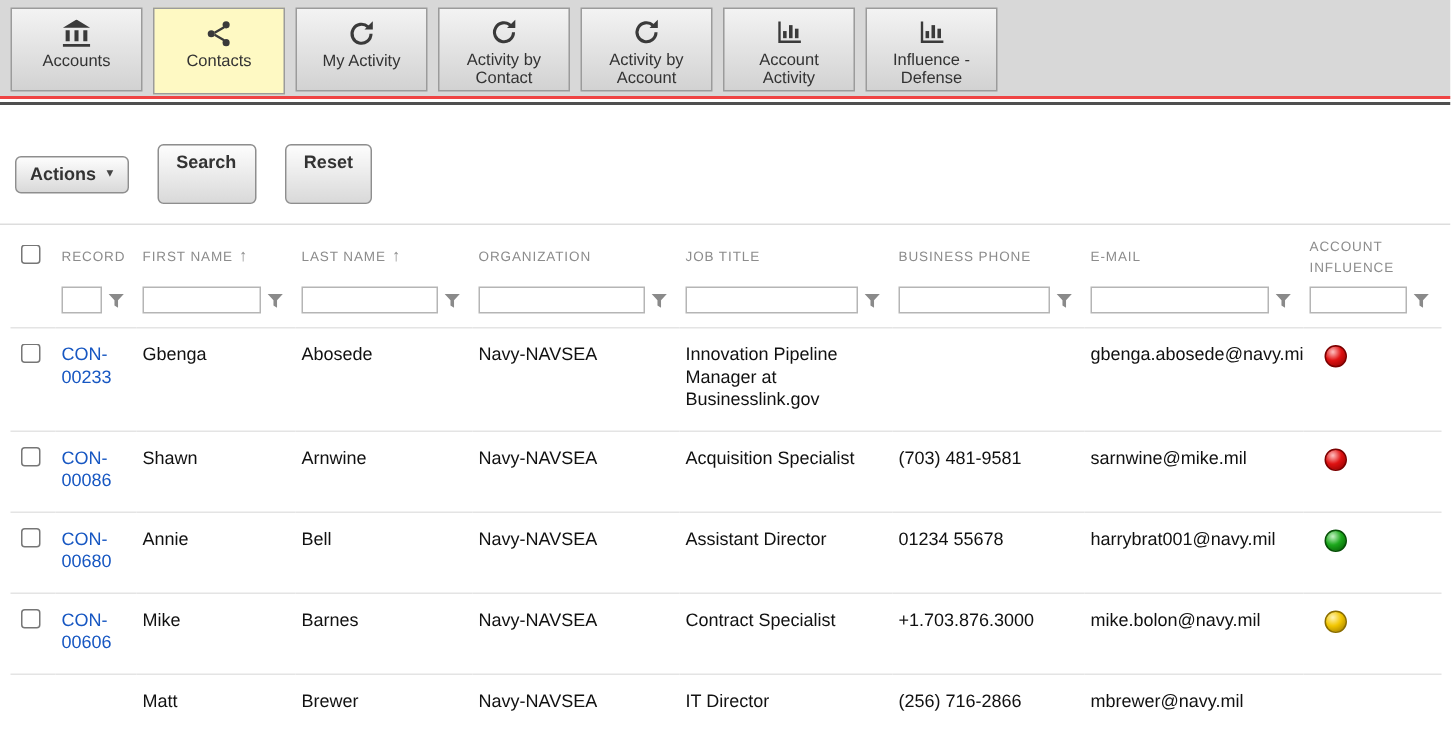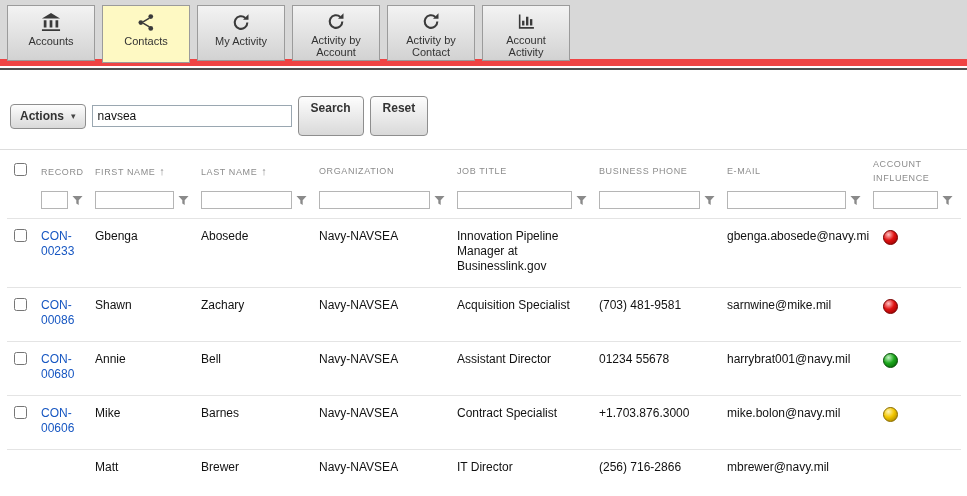--- a/index.html
+++ b/index.html
@@ -10,39 +10,39 @@
     font-family: "Liberation Sans", "DejaVu Sans", sans-serif;
     font-size: 12px; color: #1a1a1a;
   }
 
   
   .tabbar {
     background: #d8d8d8;
     height: 66px;
     padding: 5px 0 0 7px;
     display: flex; gap: 7px; align-items: flex-start;
-    border-bottom: 7px solid #ef4444;
+    border-bottom: 2px solid #ef4444;
   }
   .tab {
     width: 88px; height: 56px;
     border: 1px solid #9b9b9b;
     background: linear-gradient(#f3f3f3, #d2d2d2);
     display: flex; flex-direction: column; align-items: center;
     padding-top: 5px;
     font-family: inherit; font-size: 11px; color: #333;
     line-height: 1.15; text-align: center;
     cursor: pointer;
   }
   .tab.active { background: #fef9c3; height: 58px; }
   .tab-icon { height: 22px; display: flex; align-items: center; justify-content: center; margin-bottom: 2px; }
   .tab-label { padding: 0 2px; }
   .dark-rule { height: 2px; background: #4f4f4f; margin-top: 2px; }
 
   
-  .toolbar { margin: 26px 16px 0 10px; display: flex; align-items: center; gap: 6px; }
+  .toolbar { margin: 26px 16px 0 10px; display: flex; align-items: center; gap: 19px; }
   .btn {
     border: 1px solid #8e8e8e; border-radius: 4px;
     background: linear-gradient(#fdfdfd, #d9d9d9);
     padding: 4px 12px 20px;
     font-family: inherit; font-size: 12px; font-weight: bold; color: #333;
     cursor: pointer;
   }
   .btn.actions { padding: 4px 9px 5px; display: flex; align-items: center; gap: 7px; }
   .caret { font-size: 9px; color: #444; }
   .search-input {
@@ -120,53 +120,65 @@
     </span>
     <span class="tab-label">My Activity</span>
   </button>
   <button class="tab">
     <span class="tab-icon">
       <svg width="20" height="19" viewBox="0 0 24 24">
           <path fill="none" stroke="#3a3a3a" stroke-width="2.6" d="M20 12a8 8 0 1 1-2.5-5.8"></path>
           <path fill="#3a3a3a" d="M21.5 1.5v7h-7z"></path>
         </svg>
     </span>
-    <span class="tab-label">Activity by Account</span>
+    <span class="tab-label">Activity by Contact</span>
   </button>
   <button class="tab">
     <span class="tab-icon">
       <svg width="20" height="19" viewBox="0 0 24 24">
           <path fill="none" stroke="#3a3a3a" stroke-width="2.6" d="M20 12a8 8 0 1 1-2.5-5.8"></path>
           <path fill="#3a3a3a" d="M21.5 1.5v7h-7z"></path>
         </svg>
     </span>
-    <span class="tab-label">Activity by Contact</span>
+    <span class="tab-label">Activity by Account</span>
   </button>
   <button class="tab">
     <span class="tab-icon">
       <svg width="20" height="19" viewBox="0 0 24 24">
           <g fill="#3a3a3a">
             <path d="M3 3h2v16h17v2H3z"></path>
             <rect x="7" y="11" width="3" height="6"></rect>
             <rect x="12" y="6" width="3" height="11"></rect>
             <rect x="17" y="9" width="3" height="8"></rect>
           </g>
         </svg>
     </span>
     <span class="tab-label">Account Activity</span>
   </button>
+  <button class="tab">
+    <span class="tab-icon">
+      <svg width="20" height="19" viewBox="0 0 24 24">
+          <g fill="#3a3a3a">
+            <path d="M3 3h2v16h17v2H3z"></path>
+            <rect x="7" y="11" width="3" height="6"></rect>
+            <rect x="12" y="6" width="3" height="11"></rect>
+            <rect x="17" y="9" width="3" height="8"></rect>
+          </g>
+        </svg>
+    </span>
+    <span class="tab-label">Influence - Defense</span>
+  </button>
 </div>
 <div class="dark-rule"></div>
 
 <div class="toolbar">
   <button class="btn actions">
     <span>Actions</span>
     <span class="caret">▾</span>
   </button>
-  <input class="search-input" type="text" value="navsea" style="">
   <button class="btn">Search</button>
   <button class="btn">Reset</button>
 </div>
 
 <div class="rule"></div>
 
 <table>
   <colgroup>
     <col style="width:30px">
       <col style="width:54px">
@@ -285,21 +297,21 @@
       <td></td>
       <td class="email-cell">gbenga.abosede@navy.mil</td>
       <td>
           <span class="dot dot-red"></span>
         </td>
     </tr>
     <tr>
       <td class="c-check"><input type="checkbox" style=""></td>
       <td><a href="#" class="record-link">CON-00086</a></td>
       <td>Shawn</td>
-      <td>Zachary</td>
+      <td>Arnwine</td>
       <td>Navy-NAVSEA</td>
       <td>Acquisition Specialist</td>
       <td>(703) 481-9581</td>
       <td class="email-cell">sarnwine@mike.mil</td>
       <td>
           <span class="dot dot-red"></span>
         </td>
     </tr>
     <tr>
       <td class="c-check"><input type="checkbox" style=""></td>

